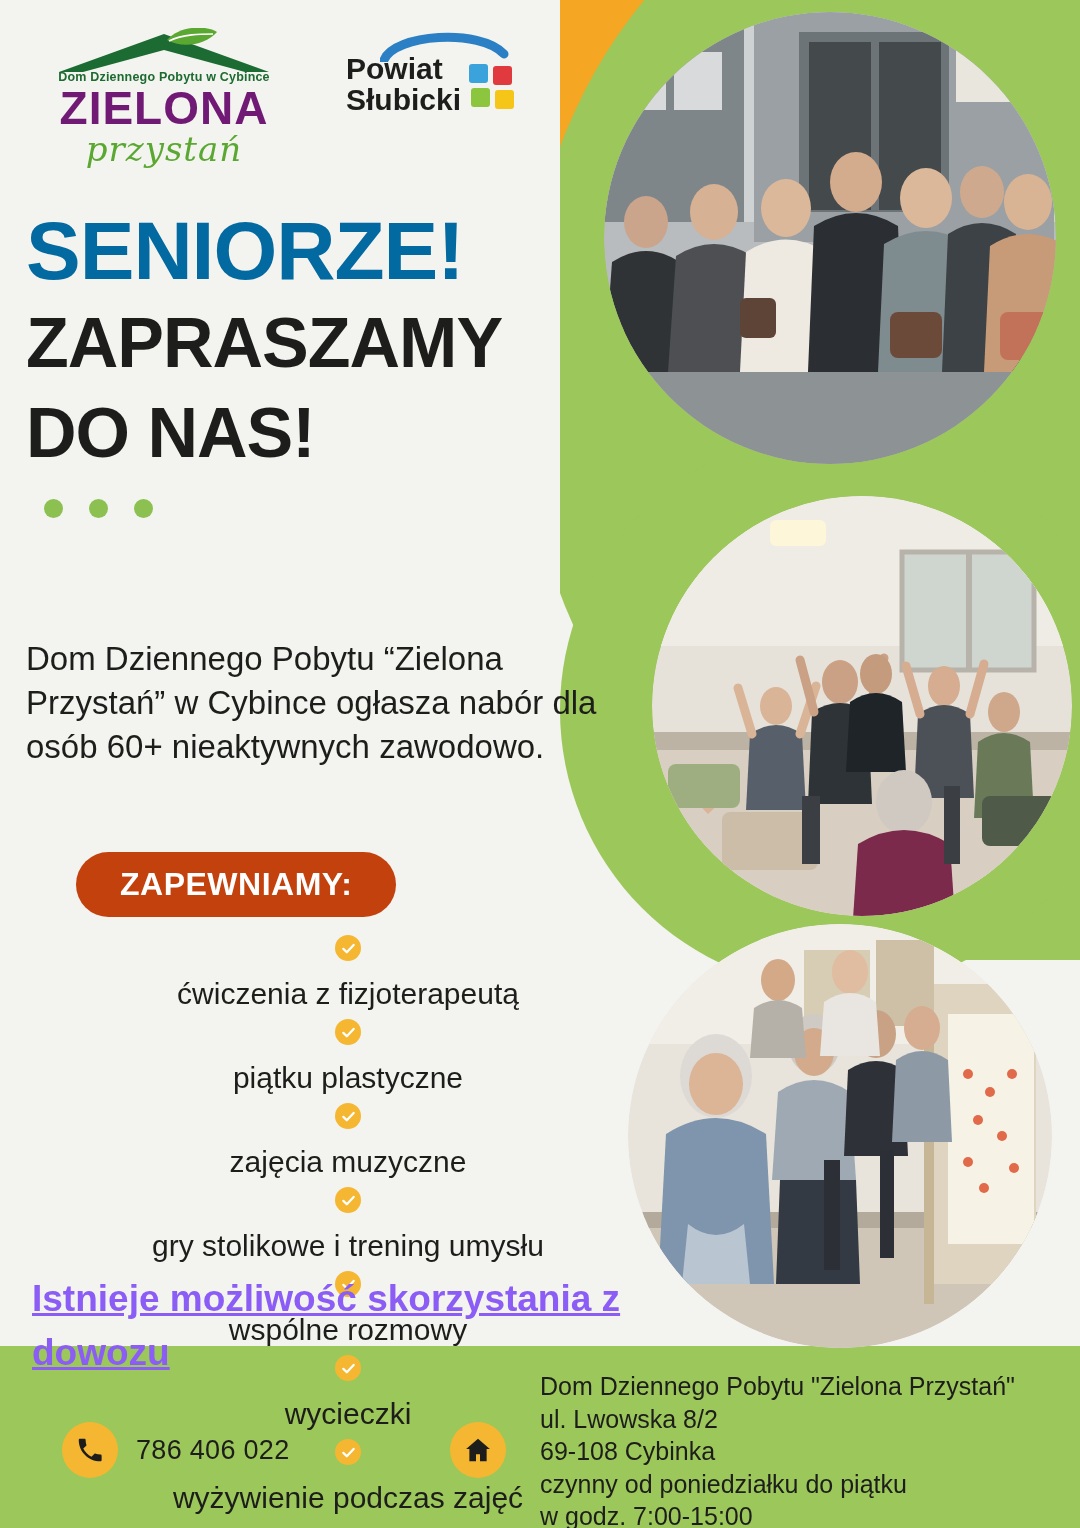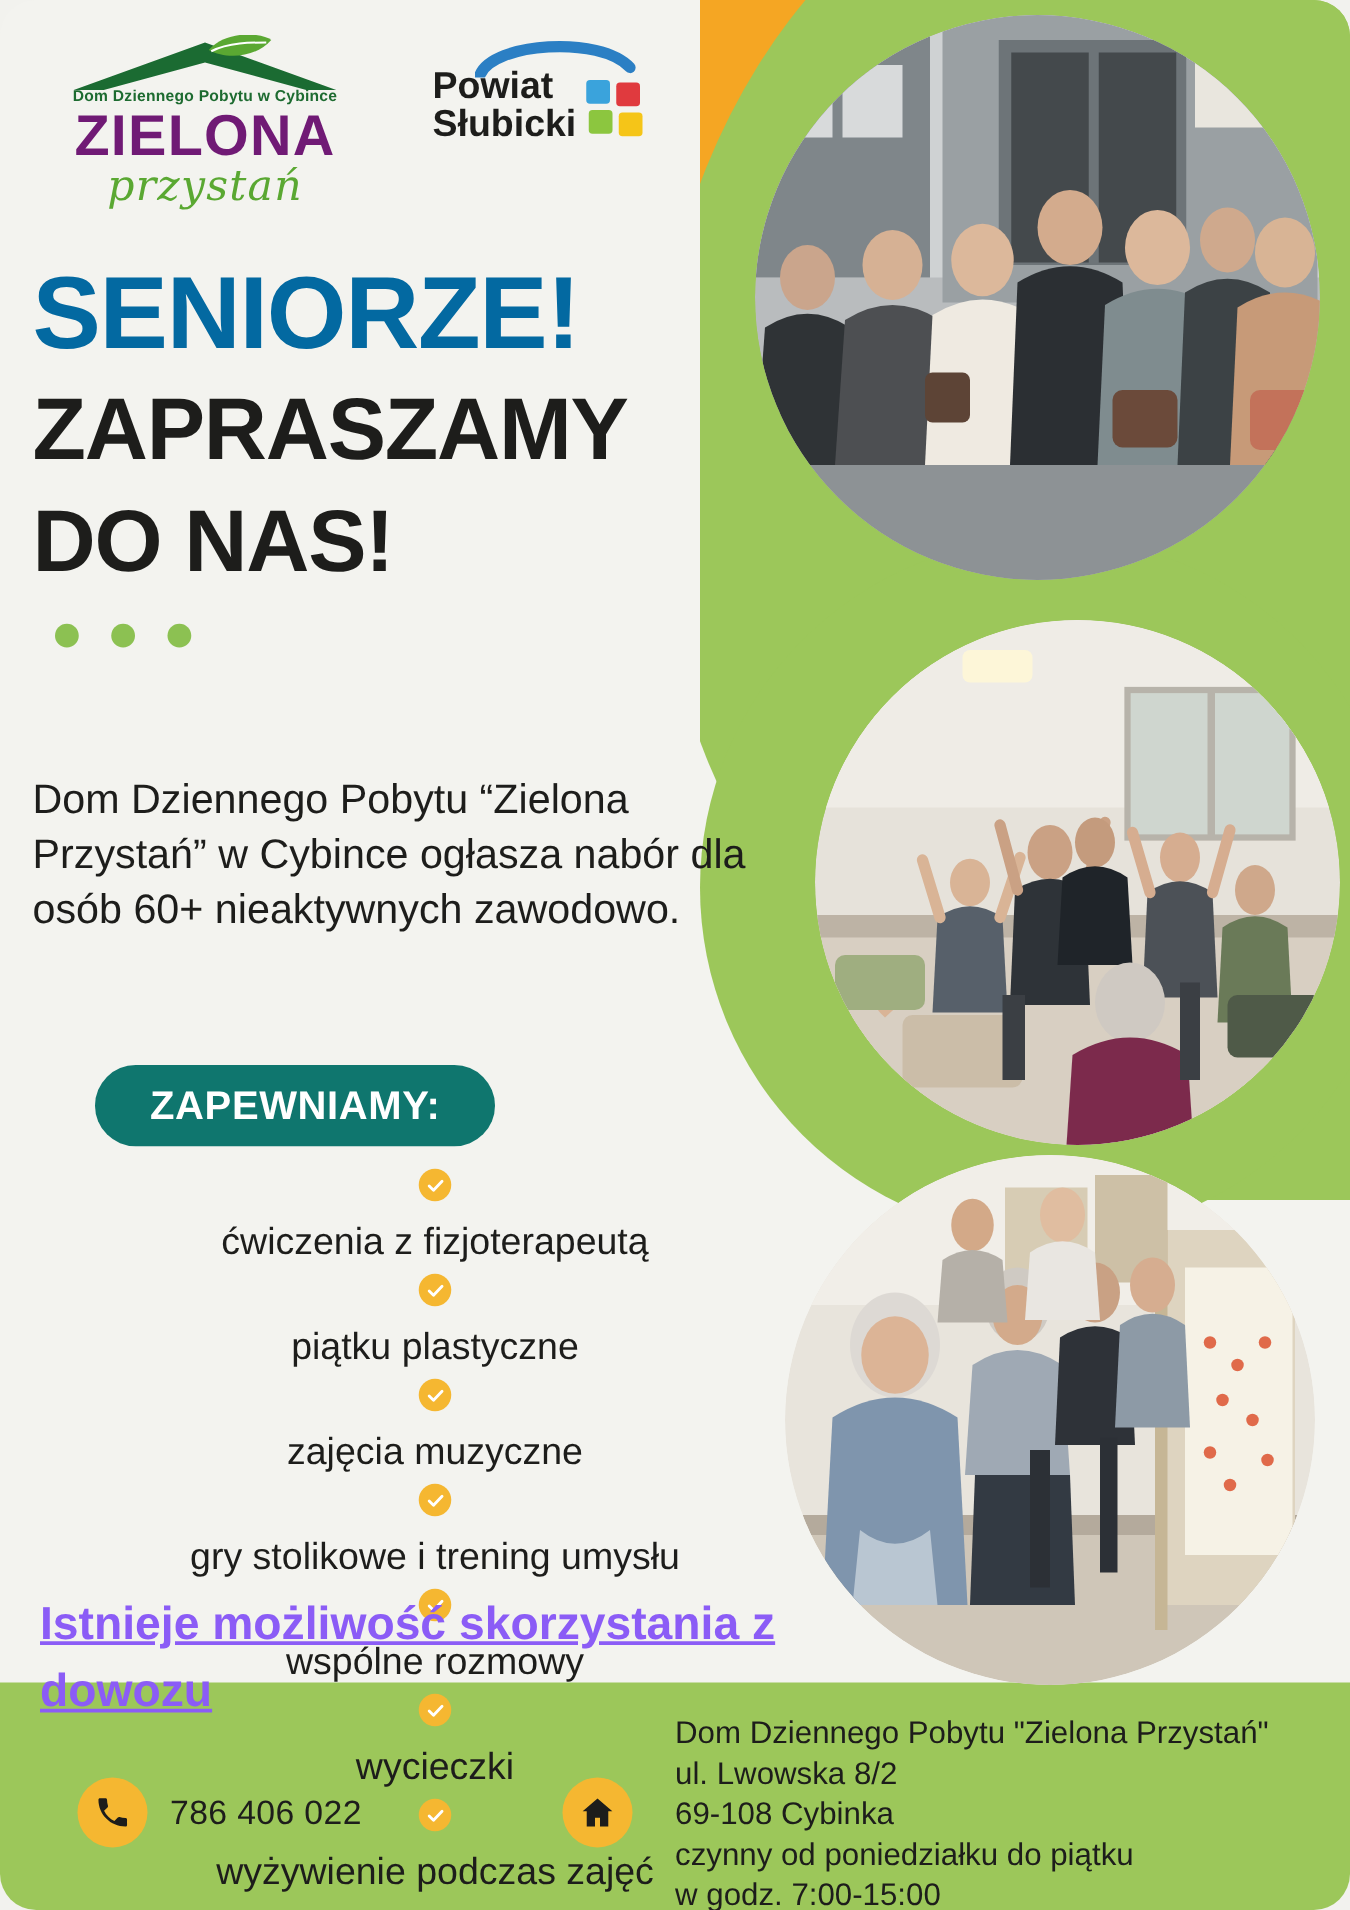--- a/index.html
+++ b/index.html
@@ -9,21 +9,20 @@
     font-family: "Liberation Sans", sans-serif;
     background: #f2f2ee;
     overflow: hidden;
   }
   .poster {
     position: relative;
     width: 1080px;
     height: 1528px;
     background: #f3f3ef;
     overflow: hidden;
-    border-radius: 29px;
   }
 
   
   .shape-orange {
     position: absolute;
     top: -330px;
     left: 300px;
     width: 720px;
     height: 720px;
     background: #f5a623;
@@ -222,33 +221,33 @@
     margin-top: 26px;
     display: flex;
     gap: 26px;
     padding-left: 18px;
   }
   .dot { width: 19px; height: 19px; border-radius: 50%; background: #8cc152; }
 
   .intro {
     position: absolute;
     left: 26px;
-    top: 617px;
+    top: 637px;
     width: 580px;
     font-size: 33px;
     line-height: 1.33;
     color: #1d1d1b;
     z-index: 11;
   }
 
   .pill {
     position: absolute;
     left: 76px;
     top: 852px;
-    background: #0f766e;
+    background: #c2410c;
     border-radius: 38px;
     padding: 14px 44px;
     z-index: 11;
   }
   .pill span {
     font-size: 32px;
     font-weight: bold;
     color: #ffffff;
     letter-spacing: .5px;
   }

